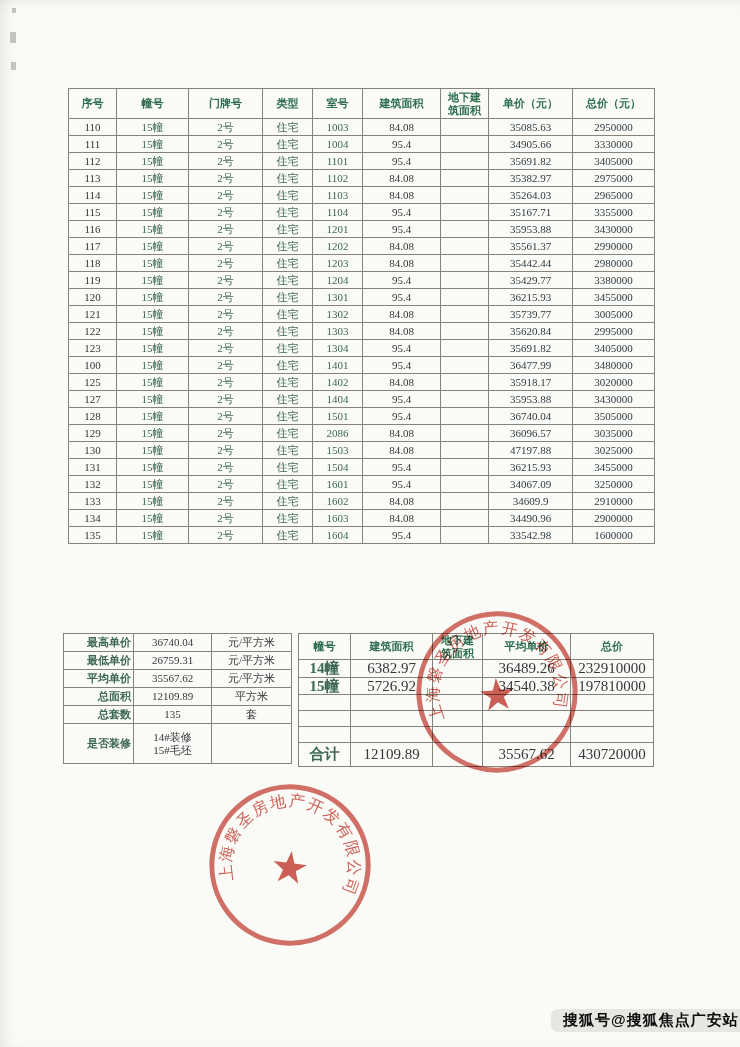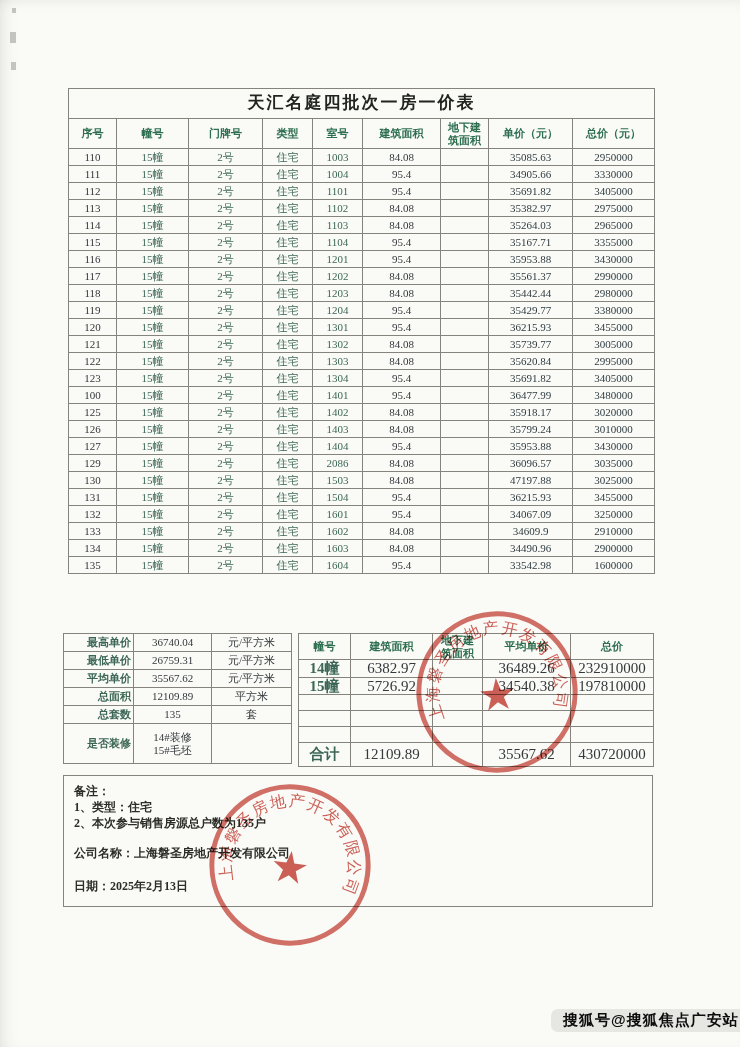--- a/index.html
+++ b/index.html
@@ -101,23 +101,20 @@
         <col style="width:72px">
         <col style="width:74px">
       <col style="width:50px">
         <col style="width:50px">
         <col style="width:78px">
       <col style="width:48px">
         <col style="width:84px">
         <col style="width:82px">
     </colgroup>
     <thead>
-      <tr class="title-row">
-        <th colspan="9">天汇名庭四批次一房一价表</th>
-      </tr>
       <tr class="head-row">
           <th>序号</th>
           <th>幢号</th>
           <th>门牌号</th>
           <th>类型</th>
           <th>室号</th>
           <th>建筑面积</th>
           <th>地下建
 筑面积</th>
           <th>单价（元）</th>
@@ -295,40 +292,40 @@
           <td>15幢</td>
           <td>2号</td>
           <td>住宅</td>
           <td>1402</td>
           <td>84.08</td>
           <td></td>
           <td>35918.17</td>
           <td>3020000</td>
         </tr>
         <tr>
-          <td>126</td>
-          <td>15幢</td>
-          <td>2号</td>
-          <td>住宅</td>
-          <td>1403</td>
-          <td>84.08</td>
-          <td></td>
-          <td>35799.24</td>
-          <td>3010000</td>
-        </tr>
-        <tr>
           <td>127</td>
           <td>15幢</td>
           <td>2号</td>
           <td>住宅</td>
           <td>1404</td>
           <td>95.4</td>
           <td></td>
           <td>35953.88</td>
           <td>3430000</td>
+        </tr>
+        <tr>
+          <td>128</td>
+          <td>15幢</td>
+          <td>2号</td>
+          <td>住宅</td>
+          <td>1501</td>
+          <td>95.4</td>
+          <td></td>
+          <td>36740.04</td>
+          <td>3505000</td>
         </tr>
         <tr>
           <td>129</td>
           <td>15幢</td>
           <td>2号</td>
           <td>住宅</td>
           <td>2086</td>
           <td>84.08</td>
           <td></td>
           <td>36096.57</td>
@@ -501,27 +498,20 @@
         <tr>
           <td>合计</td>
           <td>12109.89</td>
           <td></td>
           <td>35567.62</td>
           <td>430720000</td>
         </tr>
       </tbody>
   </table>
 
-  <div class="notes">
-    <div>备注：</div>
-    <div>1、类型：住宅</div>
-    <div>2、本次参与销售房源总户数为135户</div>
-    <div class="company-line">公司名称：上海磐圣房地产开发有限公司</div>
-    <div class="date-line">日期：2025年2月13日</div>
-  </div>
 
   <svg class="stamp stamp1" width="168" height="168" viewBox="0 0 200 200">
     <circle cx="100" cy="100" r="93" fill="none" stroke="#c43a2f" stroke-width="6" opacity="0.72"></circle>
     <path id="sealArcA" d="M 34.2,123.9 A 70,70 0 1 1 165.8,123.9" fill="none"></path>
     <text font-size="19" letter-spacing="2" fill="#c43a2f" opacity="0.8" text-anchor="middle">
       <textPath href="#sealArcA" startOffset="50%">上海磐圣房地产开发有限公司</textPath>
     </text>
     <text x="100" y="121" font-size="52" text-anchor="middle" fill="#c43a2f" opacity="0.8">★</text>
   </svg>
 

